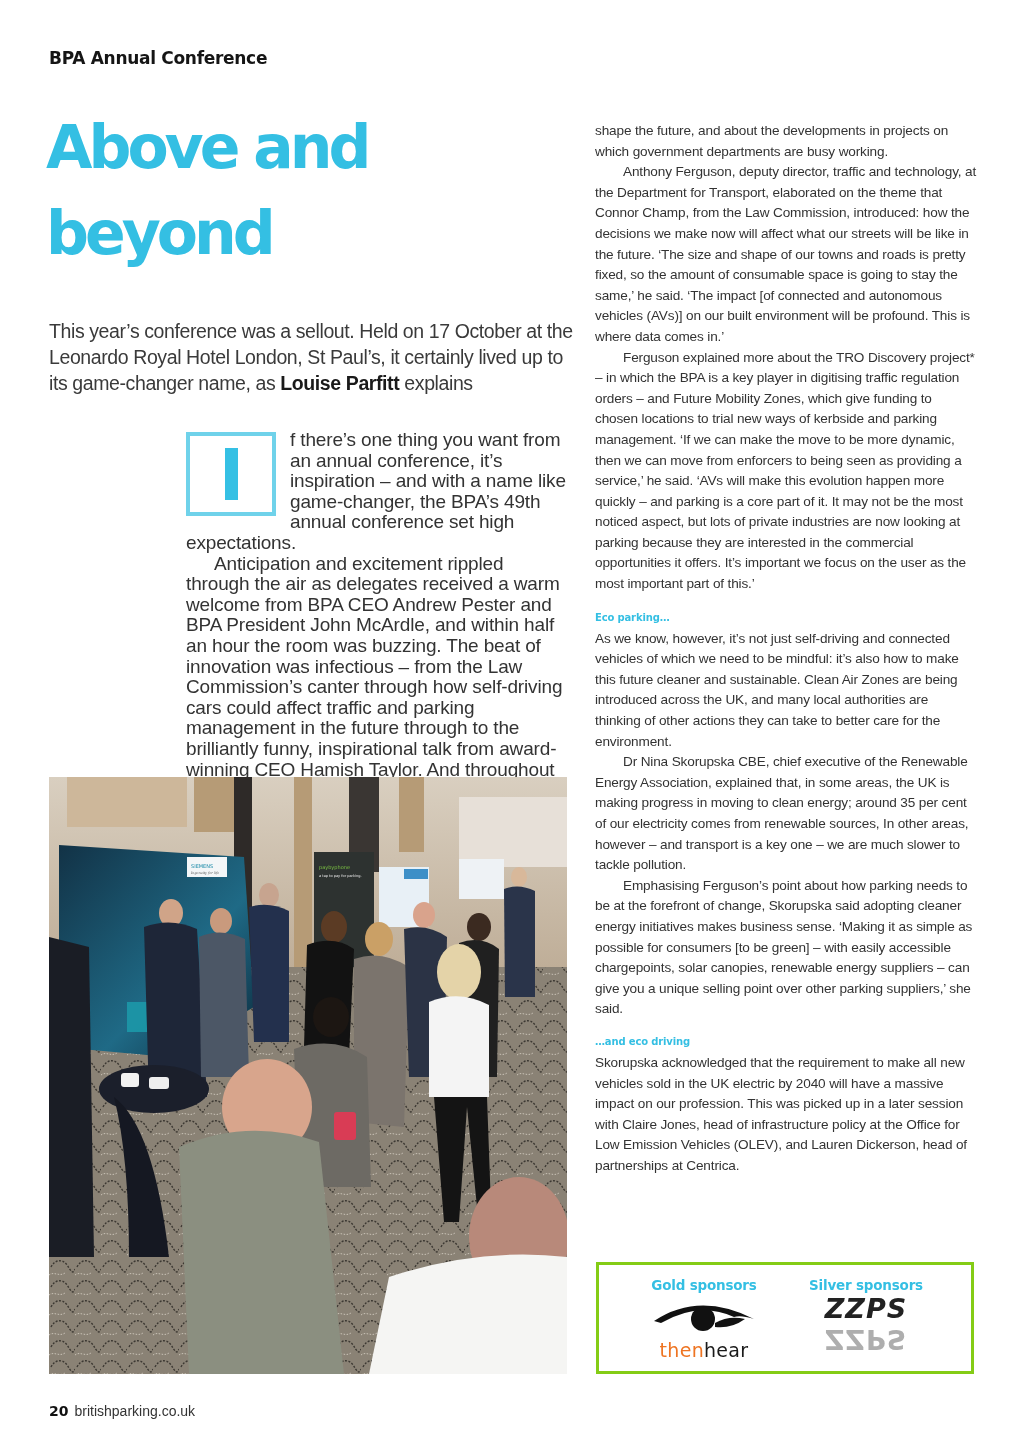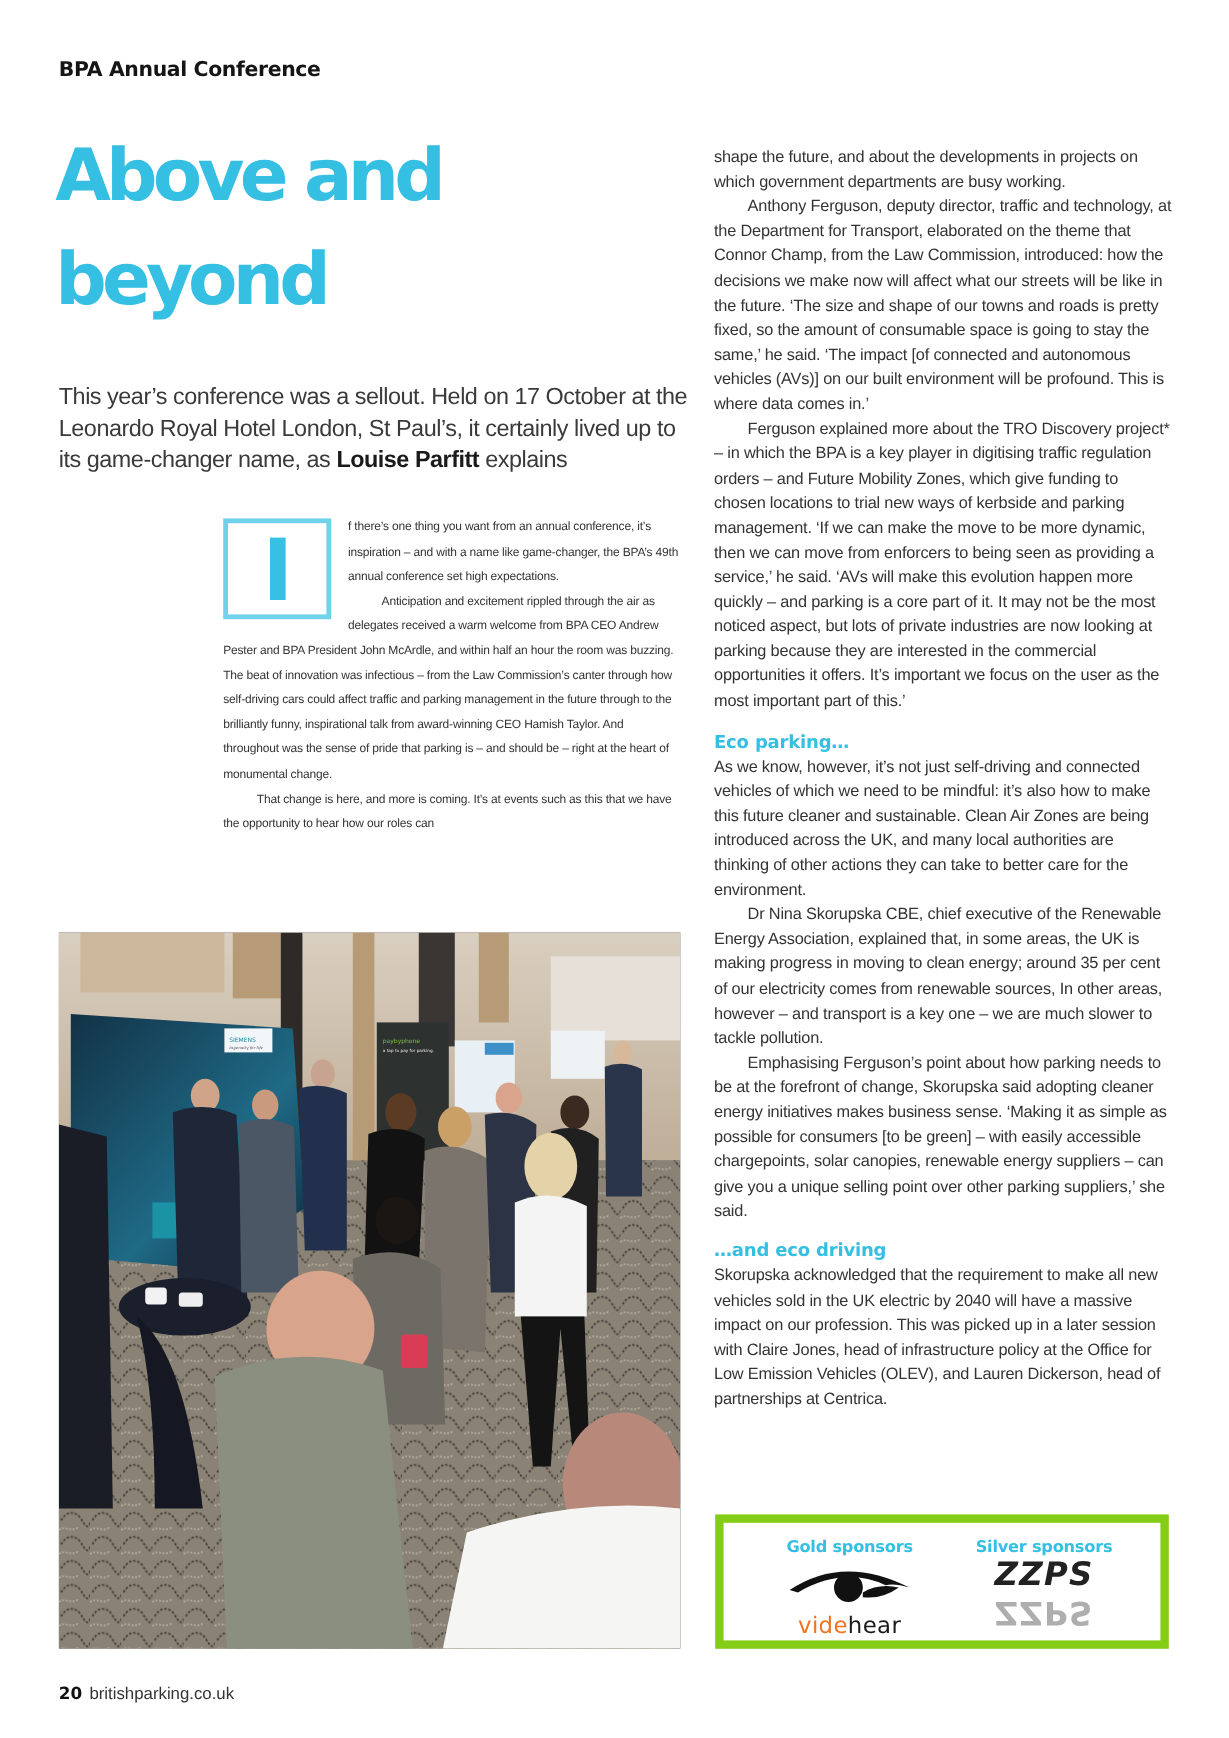--- a/index.html
+++ b/index.html
@@ -20,50 +20,50 @@
   }
   .standfirst {
     position: absolute; left: 49px; top: 318px; width: 530px;
     font-family: Liberation Sans, sans-serif;
     font-size: 19.5px; line-height: 26px; color: #3a3a3a; letter-spacing: -0.4px;
   }
   .standfirst b { color: #1a1a1a; }
 
   .col-left-body {
     position: absolute; left: 186px; top: 430px; width: 380px;
-    font-size: 10px; line-height: 20.6px; color: #333; letter-spacing: -0.15px;
+    font-size: 19px; line-height: 20.6px; color: #333; letter-spacing: -0.15px;
   }
   .dropcap {
     float: left; width: 90px; height: 84px; margin: 2px 14px 0 0;
     border: 4px solid #6fd2ea; box-sizing: border-box;
     display: flex; align-items: center; justify-content: center;
   }
   .dropcap .bar { width: 13px; height: 52px; background: #35c0e4; }
   .para { margin: 0; }
   .indent { text-indent: 28px; }
 
   .col-right {
     position: absolute; left: 595px; top: 121px; width: 382px;
     font-size: 13.6px; line-height: 20.6px; color: #333; letter-spacing: -0.15px;
   }
   .subhead {
     font-family: "DejaVu Sans", sans-serif; font-weight: bold;
-    color: #34bfe3; font-size: 15px; line-height: 22px; margin: 0;
+    color: #34bfe3; font-size: 10px; line-height: 22px; margin: 0;
   }
   .sub1 { margin-top: 12px; }
   .sub2 { margin-top: 11px; }
 
   .photo {
     position: absolute; left: 49px; top: 777px; width: 518px; height: 597px;
     overflow: hidden; background: #8b8377;
   }
 
   .sponsor-box {
     position: absolute; left: 596px; top: 1262px; width: 378px; height: 112px;
-    border: 7px solid #84cc16; box-sizing: border-box; background: #fff;
+    border: 3px solid #84cc16; box-sizing: border-box; background: #fff;
   }
   .sponsor-col { position: absolute; top: 12px; width: 170px; text-align: center; }
   .sponsor-col.gold { left: 20px; }
   .sponsor-col.silver { left: 182px; }
   .sponsor-title {
     font-family: "DejaVu Sans", sans-serif; font-weight: bold;
     font-size: 13.5px; color: #34bfe3; letter-spacing: -0.2px;
   }
   .videalert-text {
     font-family: "DejaVu Sans", sans-serif; font-size: 19px; letter-spacing: 0.3px;
@@ -211,21 +211,21 @@
 </div>
 
 <div class="sponsor-box">
   <div class="sponsor-col gold">
     <div class="sponsor-title">Gold sponsors</div>
     <svg width="110" height="40" viewBox="0 0 110 40" style="margin-top:4px">
       <path d="M5 24 Q50 -6 105 22 Q92 18 85 20 Q50 4 12 26 Z" fill="#111"></path>
       <circle cx="54" cy="22" r="12" fill="#111"></circle>
       <path d="M66 26 Q80 18 96 22 Q82 32 66 30 Z" fill="#111"></path>
     </svg>
-    <div class="videalert-text"><span class="v1">vide</span><span class="v2">hear</span></div>
+    <div class="videalert-text"><span class="v1">then</span><span class="v2">hear</span></div>
   </div>
   <div class="sponsor-col silver">
     <div class="sponsor-title">Silver sponsors</div>
     <div class="zzps">ZZPS</div>
     <div class="zzps-reflect">ZZPS</div>
   </div>
 </div>
 
 <div class="footer">
   <span class="pg">20</span><span>britishparking.co.uk</span>

